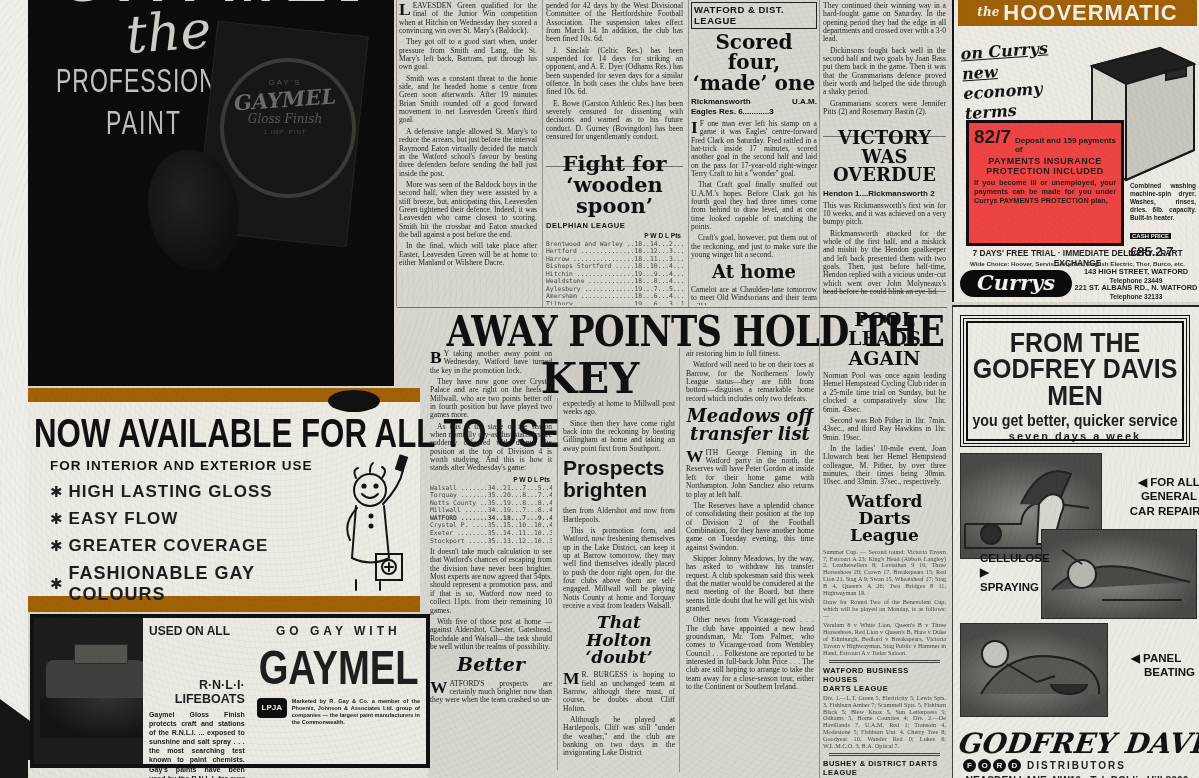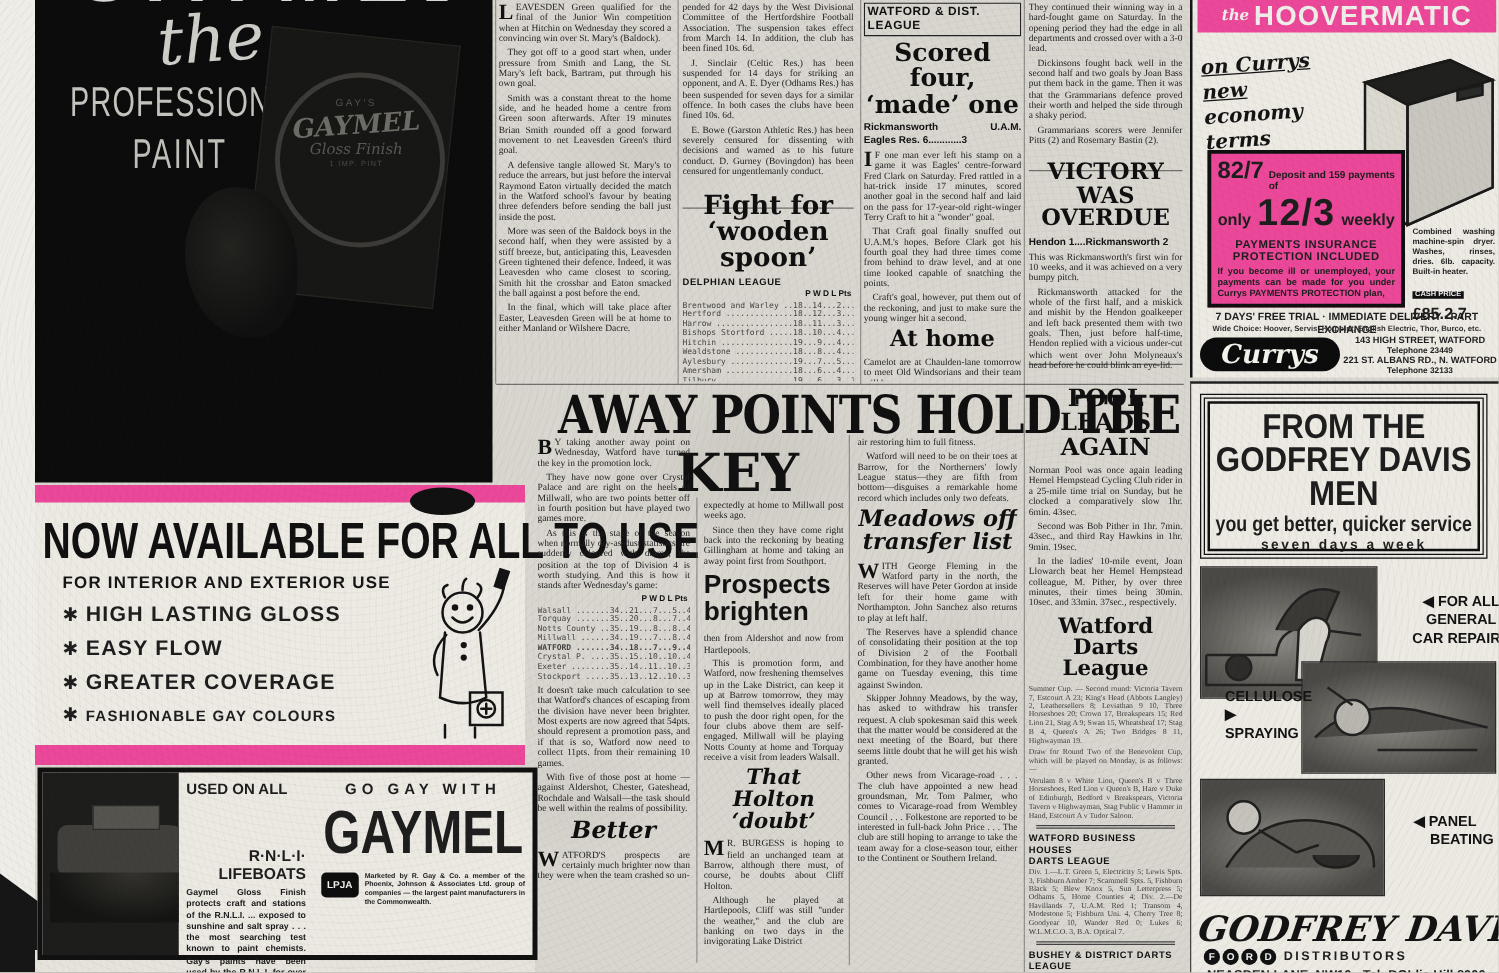--- a/index.html
+++ b/index.html
@@ -20,21 +20,21 @@
   .smudge{filter:blur(.35px);opacity:.85;}
   .tline{font:6.4px/1.18 "DejaVu Sans Mono",monospace;white-space:nowrap;overflow:hidden;color:#2a2a2a;}
   .thead{font:bold 6.6px/1.2 "Liberation Sans",sans-serif;text-align:right;color:#111;}
   .vr{position:absolute;width:1px;background:#5d5b56;opacity:.55;}
   .hrule{position:absolute;height:1px;background:#444;opacity:.7;}
   .colbox{position:absolute;overflow:hidden;}
   hr.sepd{border:none;border-top:3px double #444;margin:3px 6px;}
   
   .sans{font-family:"Liberation Sans",sans-serif;}
   .adbg{background:#edeae3;}
-  .blackbar{background:#ec4899;}
+  .blackbar{background:#a16207;}
   .star{font-size:15px;margin-right:6px;}
   .photo{background:
       radial-gradient(ellipse 60% 50% at 45% 55%, #8c8a85 0%, #6f6d68 45%, #4c4a46 100%);
       border:1px solid #2c2c2c;}
   .cap{font:bold 11.5px/1.25 "Liberation Sans",sans-serif;color:#131313;text-align:center;margin-left:20px;}
   .noise{position:absolute;inset:0;pointer-events:none;opacity:.5;background-image:
      radial-gradient(ellipse 170px 110px at 600px 370px, rgba(40,40,40,.14), transparent 70%),
      radial-gradient(ellipse 120px 80px at 520px 120px, rgba(40,40,40,.10), transparent 70%),
      radial-gradient(ellipse 90px 60px at 760px 520px, rgba(40,40,40,.10), transparent 70%),
      radial-gradient(ellipse 100px 70px at 460px 640px, rgba(40,40,40,.08), transparent 70%),
@@ -83,21 +83,21 @@
       <div style="display:flex;align-items:center;margin-bottom:7px;">
         <span class="star">✱</span>
         <span class="sans" style="font-size:17px;font-weight:bold;letter-spacing:1px;">EASY FLOW</span>
       </div>
       <div style="display:flex;align-items:center;margin-bottom:7px;">
         <span class="star">✱</span>
         <span class="sans" style="font-size:17px;font-weight:bold;letter-spacing:1px;">GREATER COVERAGE</span>
       </div>
       <div style="display:flex;align-items:center;">
         <span class="star">✱</span>
-        <span class="sans" style="font-size:12px;font-weight:bold;letter-spacing:1px;">FASHIONABLE GAY COLOURS</span>
+        <span class="sans" style="font-size:18px;font-weight:bold;letter-spacing:1px;">FASHIONABLE GAY COLOURS</span>
       </div>
     </div>
 
     <svg class="abs" style="left:298px;top:66px;" width="92" height="142" viewBox="0 0 92 142">
       <g fill="none" stroke="#141414" stroke-width="2" stroke-linecap="round">
         <circle cx="44" cy="36" r="16"></circle>
         <path d="M36 40 q8 8 16 0"></path>
         <circle cx="38" cy="32" r="1.6" fill="#141414"></circle>
         <circle cx="50" cy="32" r="1.6" fill="#141414"></circle>
         <path d="M30 24 q-4 -8 2 -10 M56 24 q6 -8 0 -11 M44 18 q0 -7 3 -9"></path>
@@ -310,29 +310,24 @@
         <line x1="44" y1="54" x2="44" y2="150"></line>
       </g>
     </svg>
 
     <div class="abs" style="left:10px;top:40px;width:125px;transform:rotate(-4deg);font-family:'DejaVu Serif',serif;font-style:italic;font-weight:bold;font-size:16px;color:#141414;line-height:1.25;">
       <div style="text-decoration:underline;">on Currys new</div>
       <div>economy terms</div>
       <div>–why pay more?</div>
     </div>
 
-    <div class="abs" style="left:12px;top:120px;width:158px;height:126px;border:3px solid #101010;background:#ec4899;padding:3px 5px;box-sizing:border-box;">
+    <div class="abs" style="left:12px;top:120px;width:158px;height:126px;border:3px solid #101010;background:#ef4444;padding:3px 5px;box-sizing:border-box;">
       <div style="display:flex;align-items:baseline;">
         <span class="sans" style="font-size:19px;font-weight:900;margin-right:4px;">82/7</span>
         <span class="sans" style="font-size:8px;font-weight:900;">Deposit and 159 payments of</span>
-      </div>
-      <div style="display:flex;align-items:baseline;justify-content:center;margin-top:1px;">
-        <span class="sans" style="font-size:13px;font-weight:900;margin-right:5px;">only</span>
-        <span class="sans" style="font-size:30px;font-weight:900;letter-spacing:1px;">12/3</span>
-        <span class="sans" style="font-size:13px;font-weight:900;margin-left:5px;">weekly</span>
       </div>
       <div class="sans" style="font-size:9px;font-weight:900;text-align:center;letter-spacing:.5px;margin-top:2px;">
         <div>PAYMENTS INSURANCE</div>
         <div>PROTECTION INCLUDED</div>
       </div>
       <div class="sans" style="font-size:7.3px;font-weight:bold;text-align:justify;line-height:1.25;margin-top:2px;">If you become ill or unemployed, your payments can be made for you under Currys PAYMENTS PROTECTION plan,</div>
     </div>
     <div class="abs sans" style="left:176px;top:182px;width:66px;font-size:6.4px;font-weight:bold;line-height:1.25;text-align:justify;">Combined washing machine-spin dryer. Washes, rinses, dries. 6lb. capacity. Built-in heater.</div>
     <div class="abs" style="left:176px;top:224px;width:66px;">
       <span class="sans" style="font-size:6px;font-weight:bold;background:#111;color:#eee;padding:0 2px;">CASH PRICE</span>

